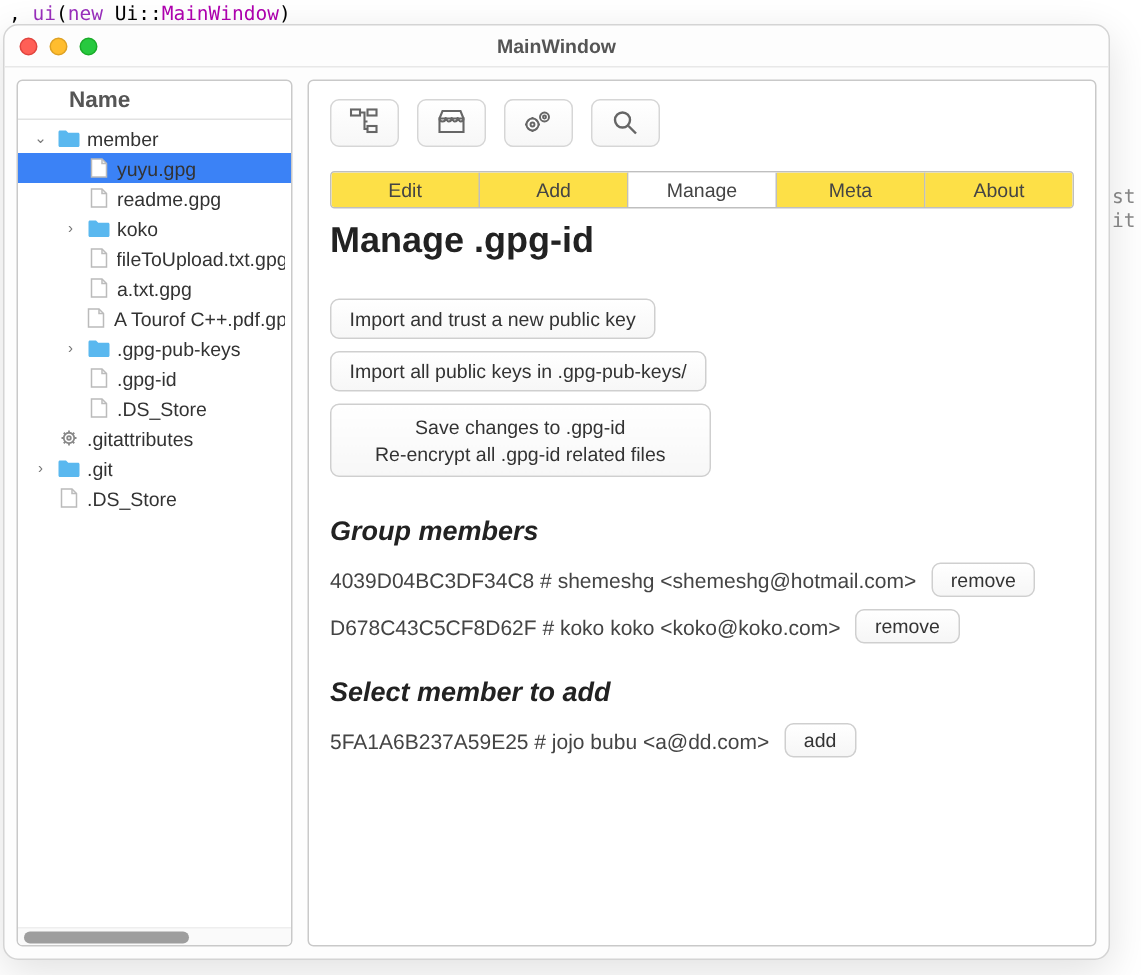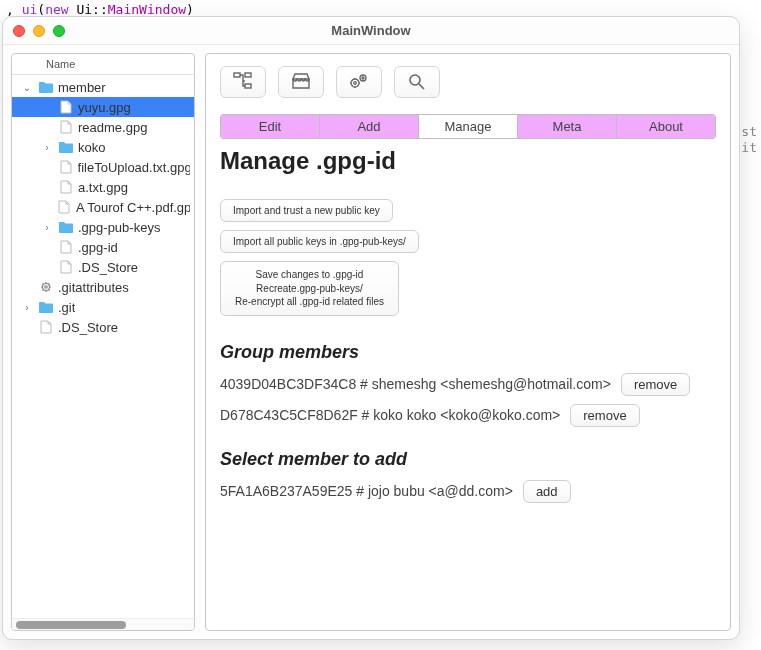--- a/index.html
+++ b/index.html
@@ -82,23 +82,23 @@
     border: 1px solid #c9c9c9;
     border-radius: 4px;
     background: #fff;
     display: flex;
     flex-direction: column;
     overflow: hidden;
   }
   .tree-head {
     border-bottom: 1px solid #e2e2e2;
     padding: 4px 0 4px 34px;
-    font-size: 11px;
+    font-size: 15px;
     color: #555;
-    font-weight: 400;
+    font-weight: 700;
   }
   .tree {
     flex: 1;
     overflow-x: hidden;
     padding: 2px 0;
     font-size: 13px;
   }
   .row {
     display: flex;
     align-items: center;
@@ -165,21 +165,21 @@
     border-radius: 3px;
     overflow: hidden;
     margin-bottom: 8px;
   }
   .tab {
     flex: 1;
     text-align: center;
     padding: 4px 0;
     font-size: 13px;
     border-right: 1px solid #bfbfbf;
-    background: #f0abfc;
+    background: #fde047;
     color: #444;
     cursor: default;
   }
   .tab:last-child { border-right: none; }
   .tab.active { background: #fff; font-weight: 500; }
   h1.section-title {
     font-size: 24px;
     font-weight: 700;
     margin: 4px 0 20px 0;
     color: #222;
@@ -190,26 +190,26 @@
     margin: 22px 0 10px 0;
     color: #222;
     font-style: italic;
   }
   .pill {
     display: inline-block;
     border: 1px solid #cfcfcf;
     border-radius: 6px;
     background: linear-gradient(#fff,#f7f7f7);
     padding: 5px 12px;
-    font-size: 10px;
+    font-size: 13px;
     color: #333;
     margin: 4px 0;
     cursor: default;
   }
-  .pill.multi { text-align: center; line-height: 1.35; padding: 6px 14px; }
+  .pill.multi { text-align: center; line-height: 1.35; padding: 6px 29px; }
   .member-row {
     display: flex;
     align-items: center;
     gap: 10px;
     margin: 8px 0;
     font-size: 14px;
     color: #444;
   }
   .member-row .txt { flex: 0 0 auto; }
   .small-btn {
@@ -423,21 +423,21 @@
           <div class="tab">Add</div>
           <div class="tab active">Manage</div>
           <div class="tab">Meta</div>
           <div class="tab">About</div>
         </div>
 
       <h1 class="section-title">Manage .gpg-id</h1>
 
       <div><span class="pill">Import and trust a new public key</span></div>
       <div><span class="pill">Import all public keys in .gpg-pub-keys/</span></div>
-      <div><span class="pill multi" id="save-block"><div>Save changes to .gpg-id</div><div>Recreate.gpg-pub-keys/</div><div>Re-encrypt all .gpg-id related files</div></span></div>
+      <div><span class="pill multi" id="save-block"><div>Save changes to .gpg-id</div><div>Re-encrypt all .gpg-id related files</div></span></div>
 
       <h2 class="sub">Group members</h2>
       <div id="members">
           <div class="member-row">
             <span class="txt">4039D04BC3DF34C8 # shemeshg &lt;shemeshg@hotmail.com&gt;</span>
             <span class="small-btn">remove</span>
           </div>
           <div class="member-row">
             <span class="txt">D678C43C5CF8D62F # koko koko &lt;koko@koko.com&gt;</span>
             <span class="small-btn">remove</span>

